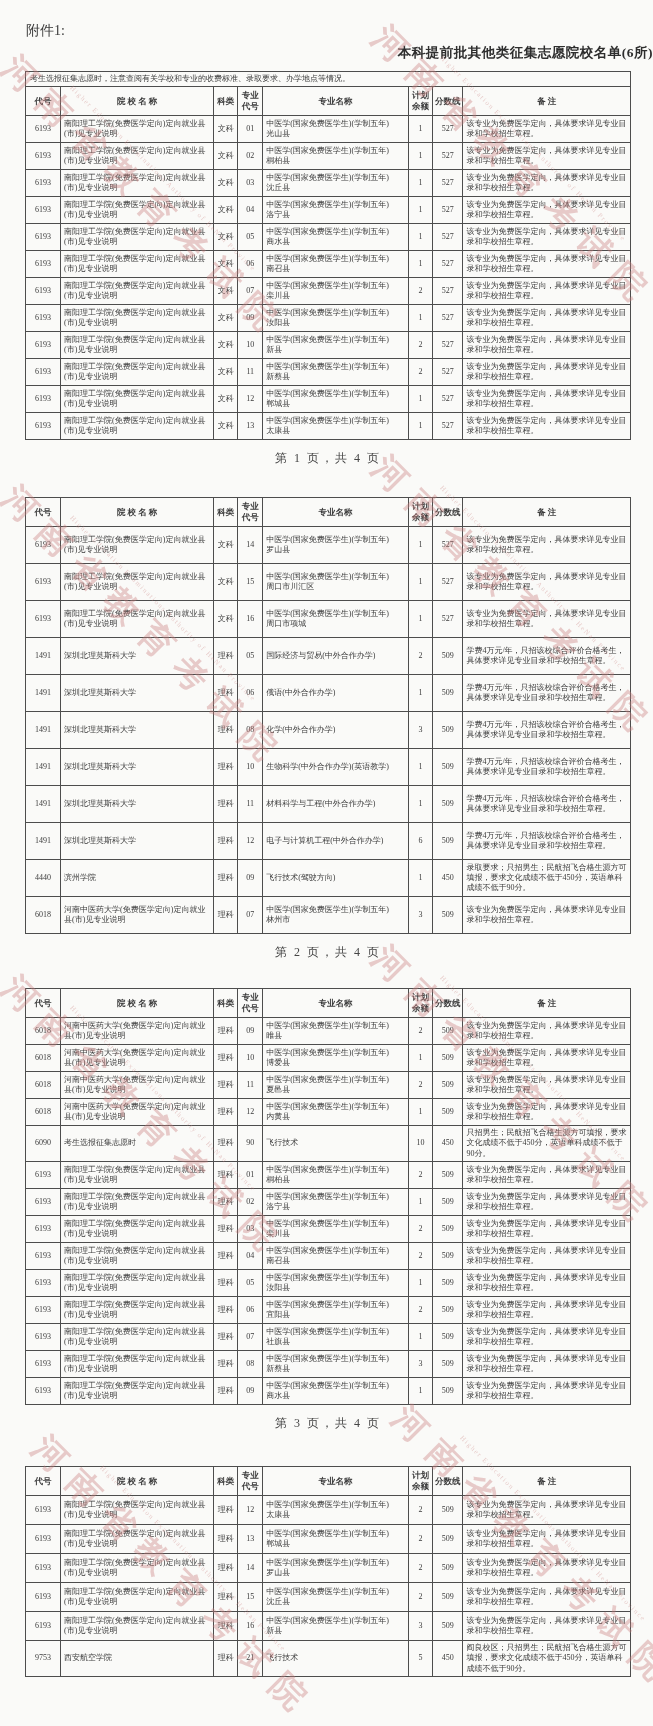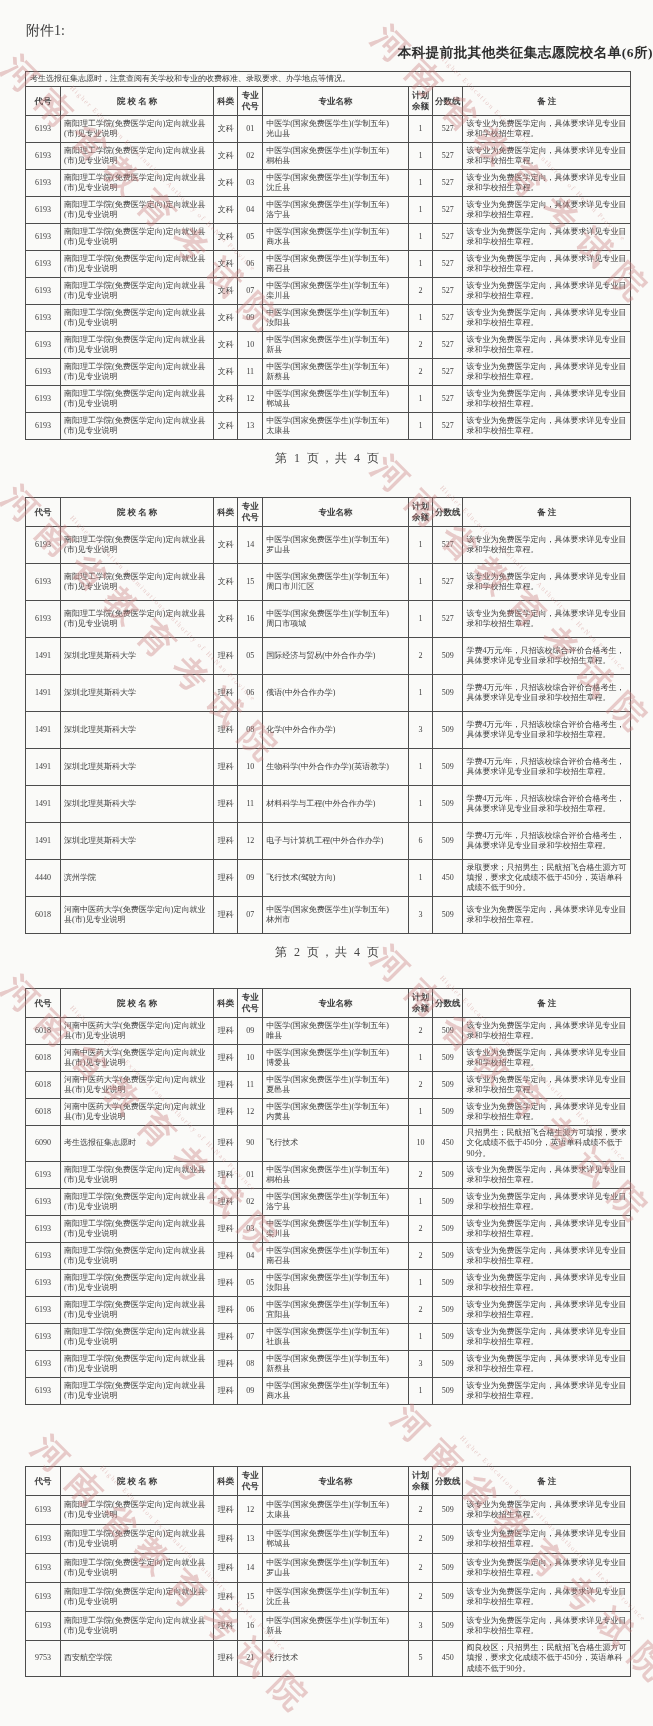--- a/index.html
+++ b/index.html
@@ -596,20 +596,21 @@
             <td class="ctr">理科</td>
             <td class="ctr">09</td>
             <td class="lft">中医学(国家免费医学生)(学制五年)
 商水县</td>
             <td class="ctr">1</td>
             <td class="ctr">509</td>
             <td class="lft">该专业为免费医学定向，具体要求详见专业目录和学校招生章程。</td>
           </tr>
         </tbody>
     </table>
+    <div class="page-footer">第 3 页，共 4 页</div>
   </div>
 
   <div class="page-block pb4">
     <table class="roster t4">
       <colgroup>
         <col class="c-code">
           <col class="c-school">
           <col class="c-cat">
           <col class="c-mcode">
         <col class="c-major">

